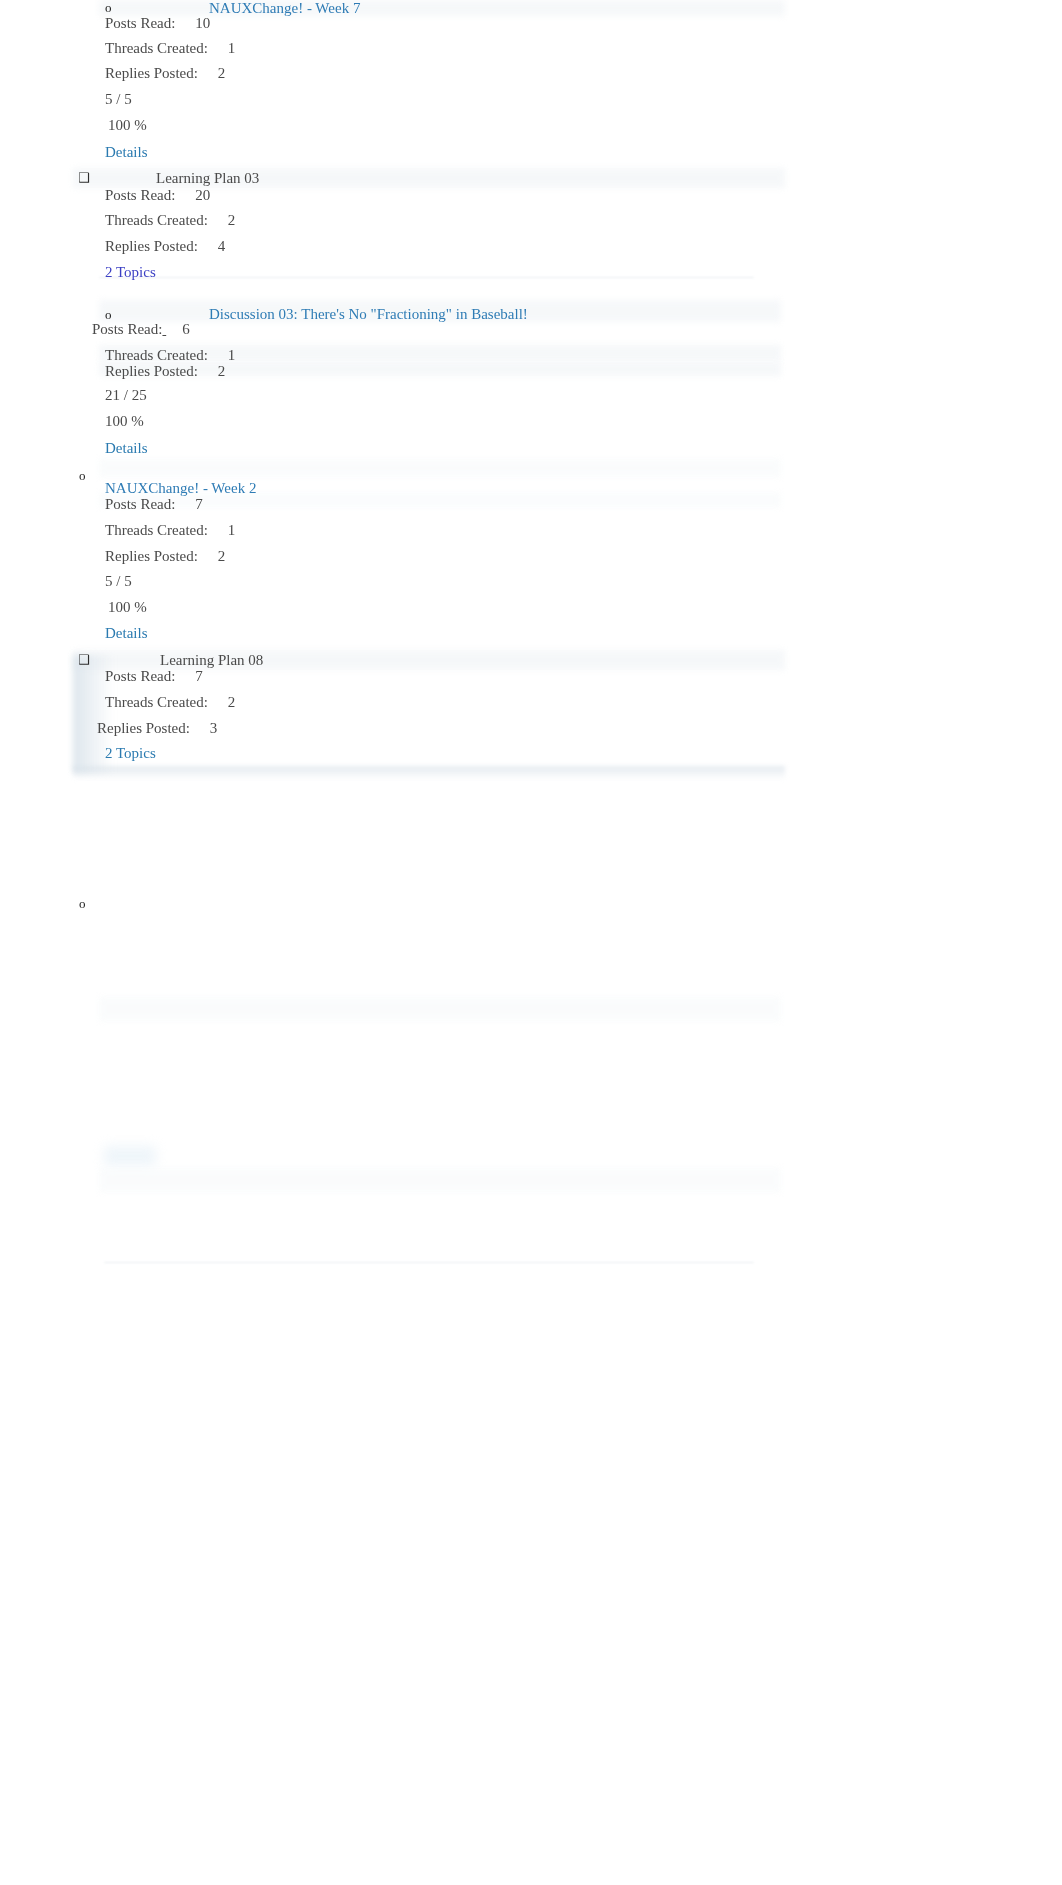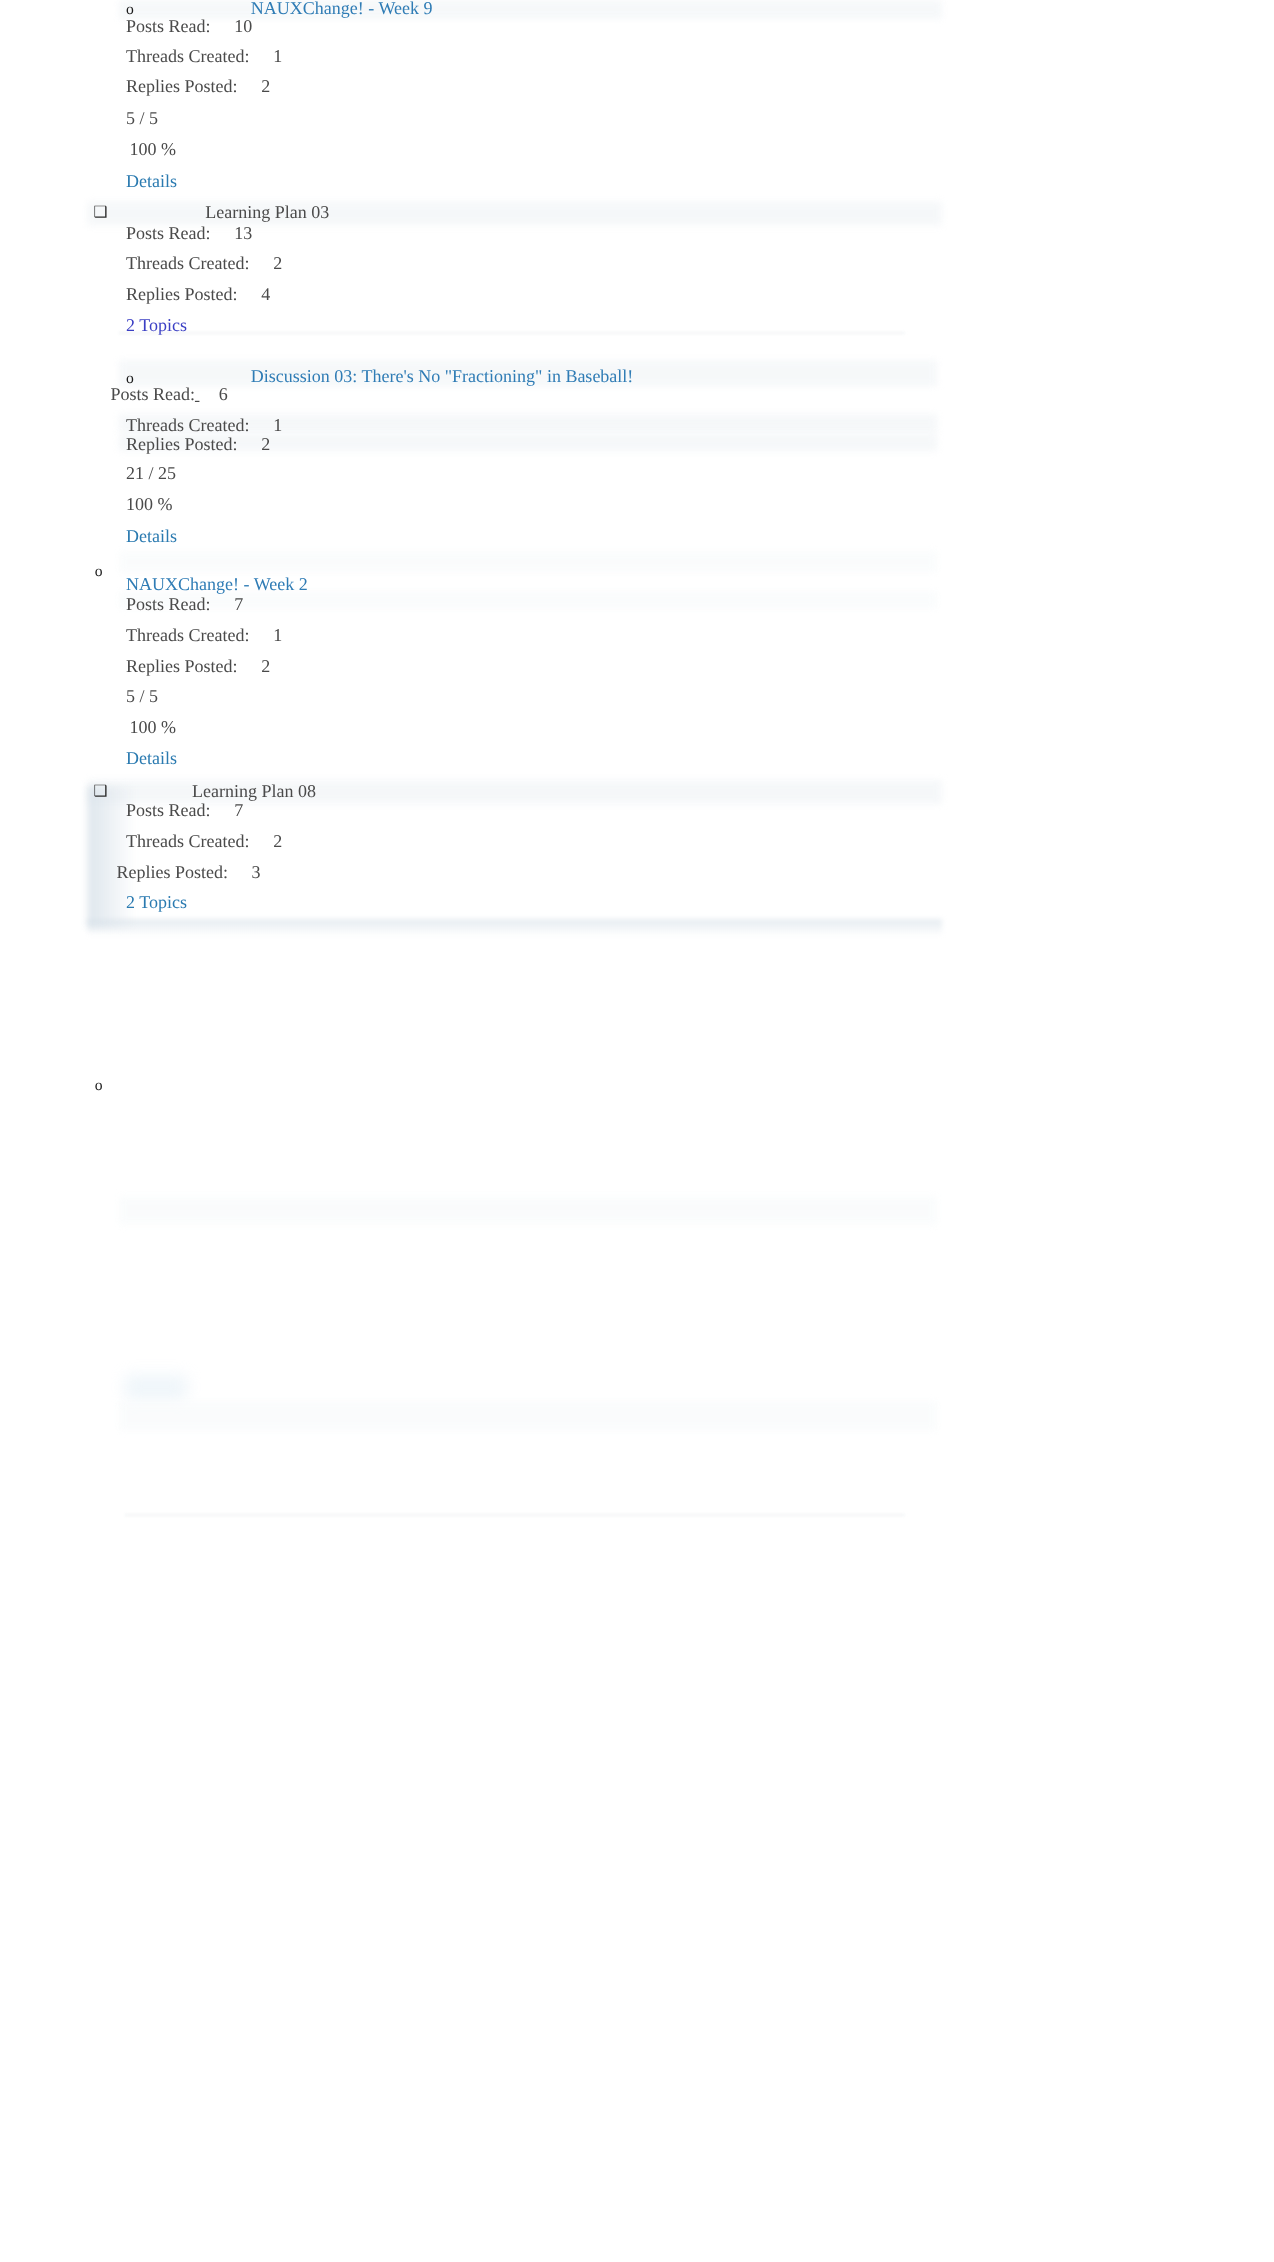--- a/index.html
+++ b/index.html
@@ -136,44 +136,44 @@
   <div class="band soft" style="left:73px; top:650px; width:712px; height:20px;"></div>
   <div class="shadowedge" style="left:73px; top:766px; width:712px; height:14px;"></div>
   <div class="leftcurl" style="left:73px; top:655px; width:40px; height:118px;"></div>
 
   <div class="band veryfaint" style="left:99px; top:997px; width:682px; height:24px;"></div>
   <div class="glowbox" style="left:104px; top:1146px; width:52px; height:20px;"></div>
   <div class="band veryfaint" style="left:99px; top:1168px; width:682px; height:24px;"></div>
   <div class="hairline" style="left:104px; top:1262px; width:650px;"></div>
 
   <div class="bullet-o" style="left:105px; top:0px;">o</div>
-  <a class="link title" style="left:209px; top:-1px;">NAUXChange! - Week 9</a>
+  <a class="link title" style="left:209px; top:-1px;">NAUXChange! - Week 7</a>
 
   <div class="row stat" style="left:105px; top:14px;">
     <span class="lbl">Posts Read:</span>
     <span class="val" style="margin-left:16px;">10</span>
   </div>
   <div class="row stat" style="left:105px; top:39px;">
     <span class="lbl">Threads Created:</span>
     <span class="val" style="margin-left:16px;">1</span>
   </div>
   <div class="row stat" style="left:105px; top:64px;">
     <span class="lbl">Replies Posted:</span>
     <span class="val" style="margin-left:16px;">2</span>
   </div>
   <div class="row stat" style="left:105px; top:90px;">5 / 5</div>
   <div class="row stat" style="left:108px; top:116px;">100 %</div>
   <a class="link" style="left:105px; top:143px;">Details</a>
 
   <div class="wingding" style="left:78px; top:170px;">❑</div>
-  <div class="plan-title" style="left:171px; top:169px;">Learning Plan 03</div>
+  <div class="plan-title" style="left:156px; top:169px;">Learning Plan 03</div>
 
   <div class="row stat" style="left:105px; top:186px;">
     <span class="lbl">Posts Read:</span>
-    <span class="val" style="margin-left:16px;">13</span>
+    <span class="val" style="margin-left:16px;">20</span>
   </div>
   <div class="row stat" style="left:105px; top:211px;">
     <span class="lbl">Threads Created:</span>
     <span class="val" style="margin-left:16px;">2</span>
   </div>
   <div class="row stat" style="left:105px; top:237px;">
     <span class="lbl">Replies Posted:</span>
     <span class="val" style="margin-left:16px;">4</span>
   </div>
   <a class="link topics-visited" style="left:105px; top:263px;">2 Topics</a>

